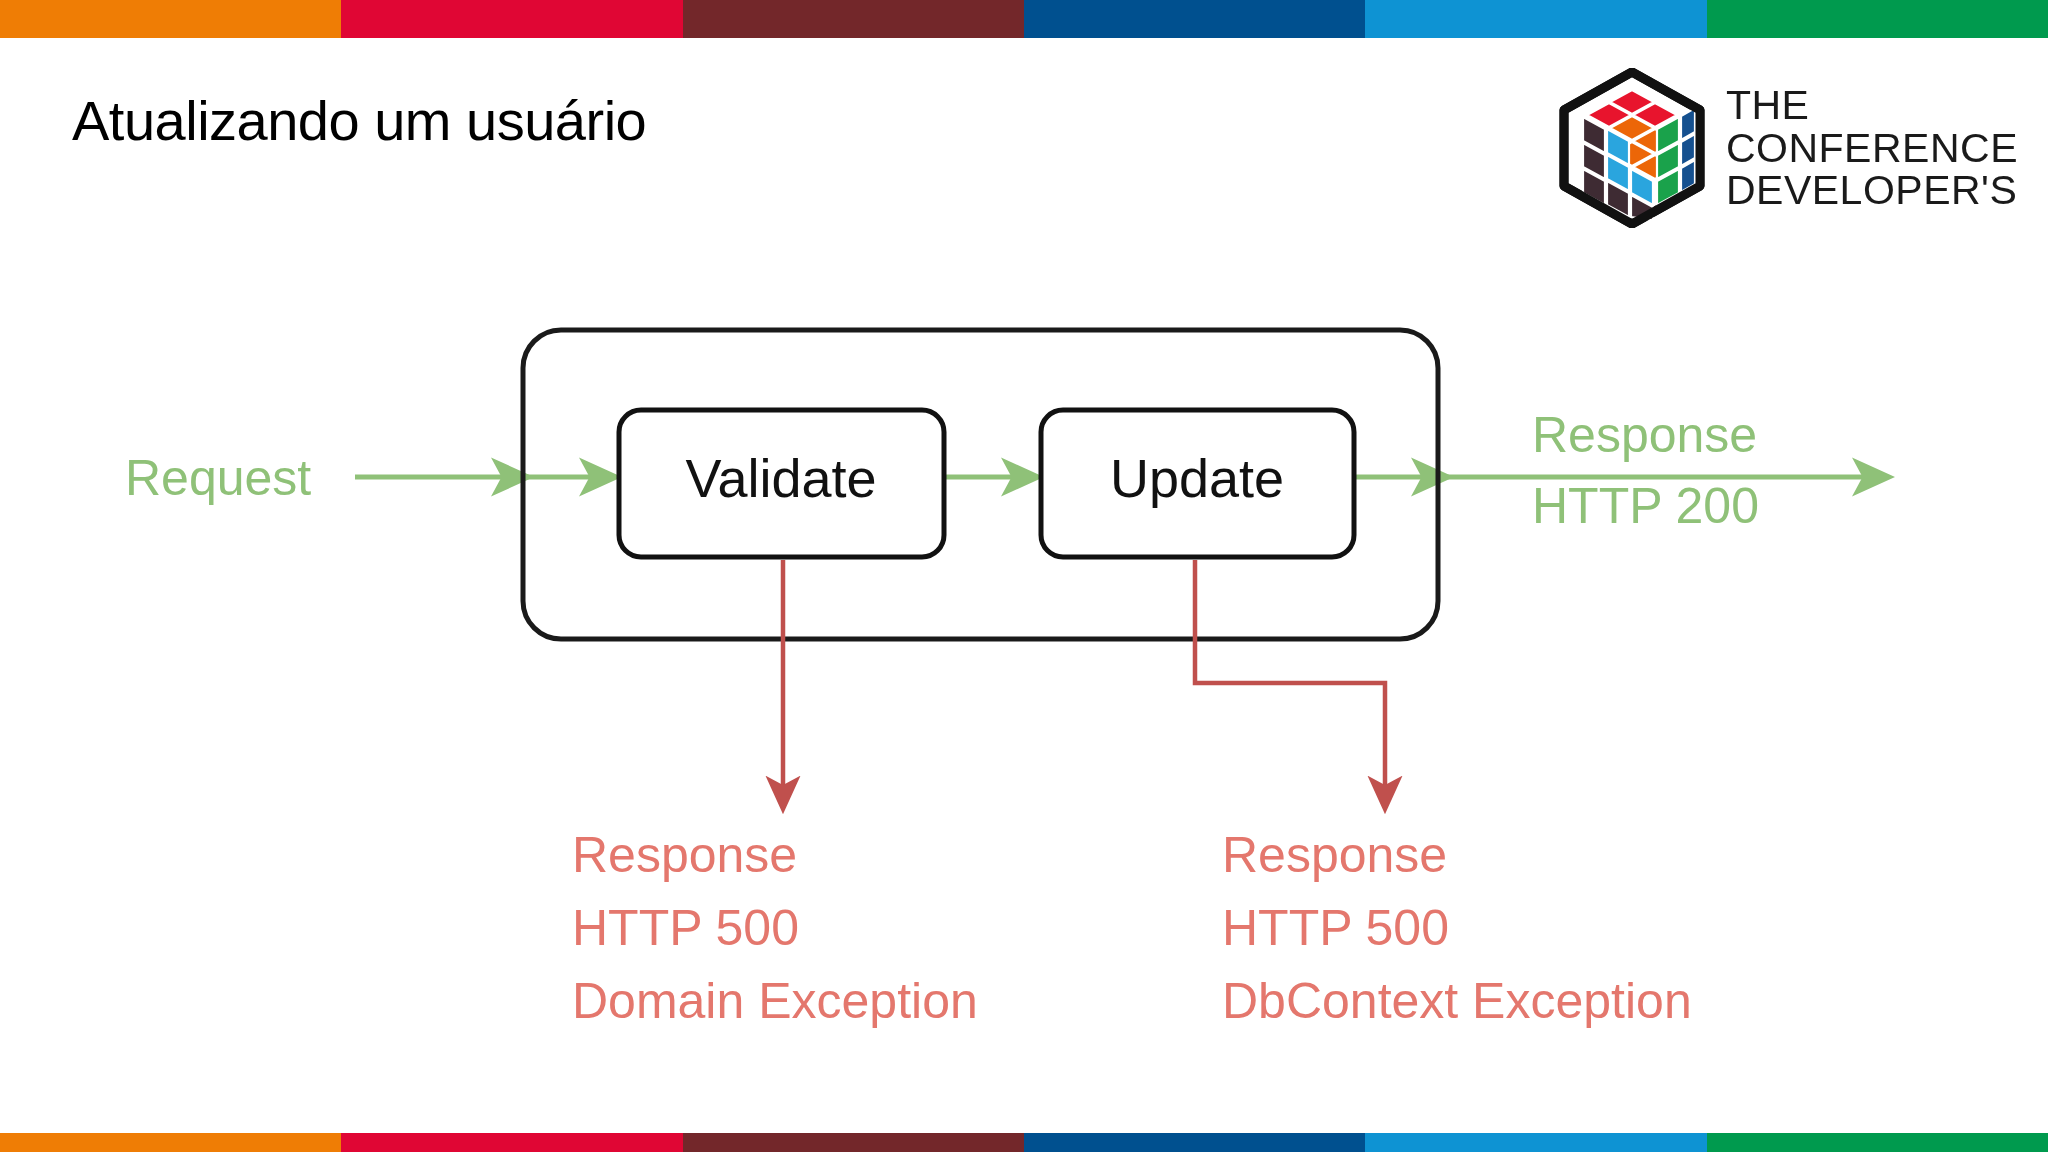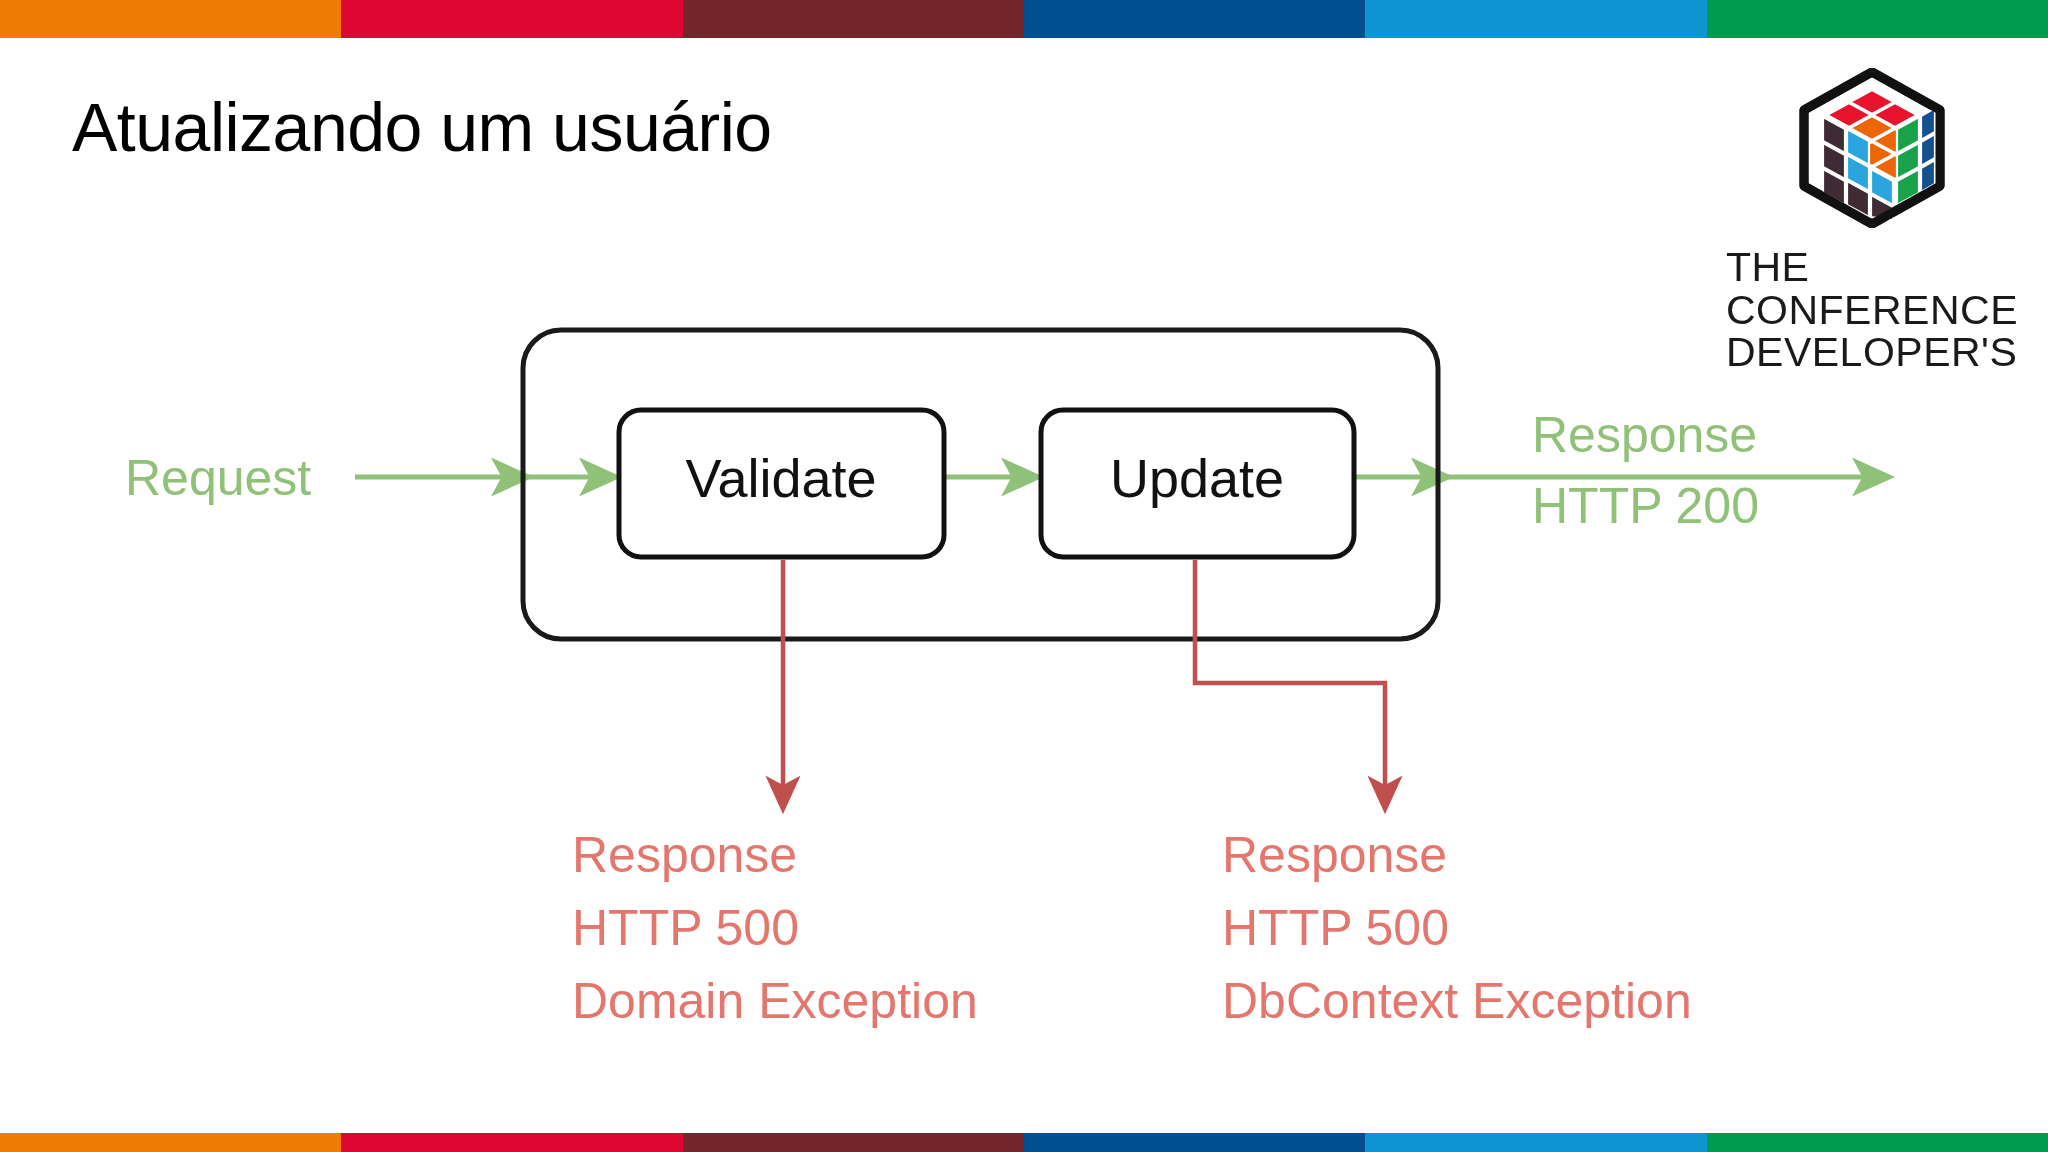--- a/index.html
+++ b/index.html
@@ -25,38 +25,37 @@
   }
   .color-bar.top { top: 0; }
   .color-bar.bottom { top: 1133px; height: 19px; }
   .color-bar .seg { flex: 1 1 0; height: 100%; }
 
   
   .slide-title {
     position: absolute;
     left: 72px;
     top: 92px;
-    font-size: 68px;
+    font-size: 56px;
     line-height: 1.05;
     color: #000000;
     font-family: "Liberation Sans", sans-serif;
     font-weight: 400;
     white-space: nowrap;
     letter-spacing: -0.5px;
   }
 
   
   .logo {
     position: absolute;
     right: 30px;
     top: 68px;
     display: flex;
     align-items: center;
     gap: 18px;
-    flex-direction: column;
   }
   .logo-mark { width: 152px; height: 160px; display: block; }
   .logo-words {
     color: #1a1a1a;
     font-family: "Liberation Sans", sans-serif;
     font-size: 41px;
     line-height: 1.04;
     letter-spacing: 0.5px;
     font-weight: 400;
     white-space: nowrap;

